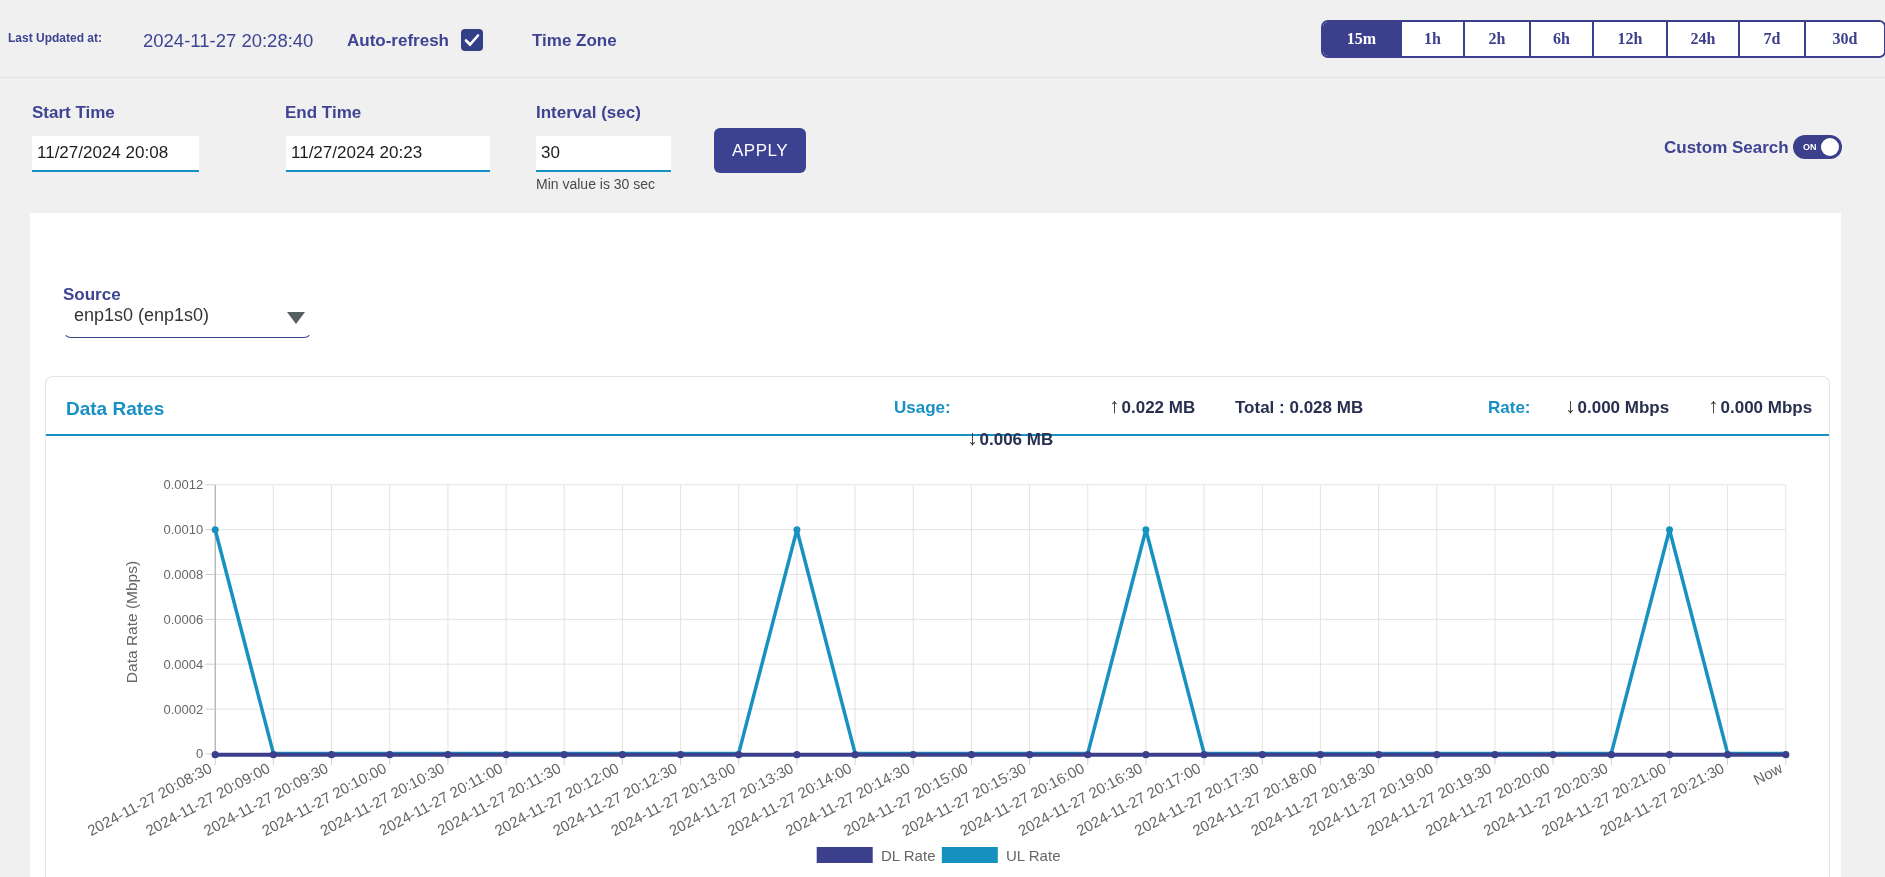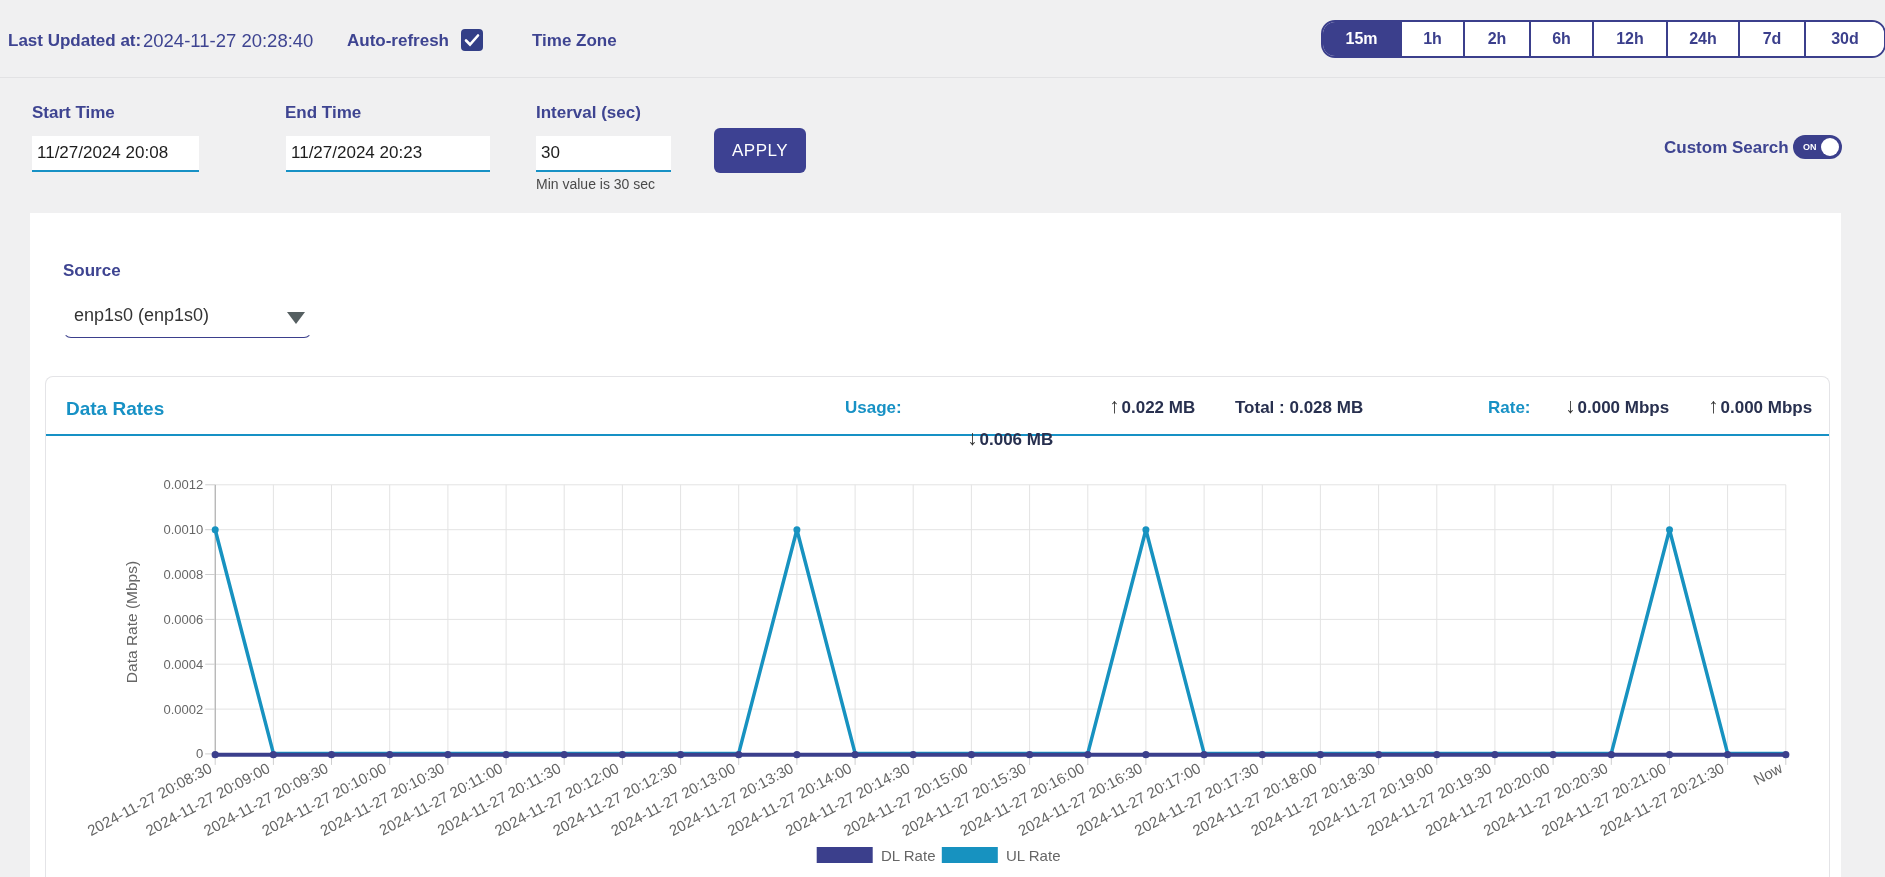--- a/index.html
+++ b/index.html
@@ -2,34 +2,34 @@
 <html><head>
 <meta charset="utf-8">
 <style>
   * { margin:0; padding:0; box-sizing:border-box; }
   html,body { width:1885px; height:877px; overflow:hidden; }
   body { font-family:"Liberation Sans", sans-serif; background:#f0f0f1; position:relative; }
 
   
   .topbar { position:absolute; left:0; top:0; width:1885px; height:78px;
             background:#f0f0f1; border-bottom:1px solid #e2e2e4; }
-  .lu-label { position:absolute; left:8px; top:31px; font-size:17px; font-weight:bold; color:#3e4491; }
+  .lu-label { position:absolute; left:8px; top:31px; font-size:12px; font-weight:bold; color:#3e4491; }
   .lu-value { position:absolute; left:143px; top:30px; font-size:18.5px; color:#3e4491; }
   .ar-label { position:absolute; left:347px; top:31px; font-size:17px; font-weight:bold; color:#3e4491; }
   .checkbox { position:absolute; left:461px; top:29px; width:22px; height:22px;
               background:#333f87; border-radius:4px; }
   .checkbox svg { position:absolute; left:2px; top:2px; }
   .tz-label { position:absolute; left:532px; top:31px; font-size:17px; font-weight:bold; color:#3e4491; }
   .tz-pill { position:absolute; left:625px; top:23px; width:249px; height:34px;
              border:1px solid #9aa0c4; border-radius:17px; background:#f0f0f1; }
   .tz-pill .val { position:absolute; left:15px; top:7px; font-size:17px; color:#3e4491; }
   .tz-pill svg { position:absolute; right:16px; top:13px; }
 
   .btn-group { position:absolute; left:1321px; top:20px; height:38px; display:flex;
-               border:2px solid #3b3f8c; border-radius:14px; overflow:hidden; background:#fff; }
+               border:2px solid #3b3f8c; border-radius:7px; overflow:hidden; background:#fff;font-family:Liberation Serif, serif; }
   .btn-group .btn { height:100%; display:flex; align-items:center; justify-content:center;
                     font-size:16px; font-weight:bold; color:#3b3f8c; background:#fff;
                     border-left:2px solid #3b3f8c; }
   .btn-group .btn:first-child { border-left:none; }
   .btn-group .btn.active { background:#3b3f8c; color:#fff; }
 
   
   .f-label { position:absolute; font-size:17px; font-weight:bold; color:#3e4491; }
   .f-input { position:absolute; height:36px; background:#fff; border:none;
              border-bottom:2px solid #1791c5; font-size:17px; color:#1d1d1d;
@@ -40,21 +40,21 @@
            display:flex; align-items:center; justify-content:center; letter-spacing:0.5px; }
   .cs-label { position:absolute; left:1664px; top:138px; font-size:17px; font-weight:bold; color:#3e4491; }
   .toggle { position:absolute; left:1793px; top:135px; width:49px; height:24px;
             background:#3b3f8c; border-radius:12px; }
   .toggle .on { position:absolute; left:10px; top:7px; font-size:9px; font-weight:bold; color:#fff; }
   .toggle .knob { position:absolute; right:3px; top:3px; width:18px; height:18px;
                   background:#fff; border-radius:50%; }
 
   
   .panel { position:absolute; left:30px; top:213px; width:1811px; height:664px; background:#fff; }
-  .src-label { position:absolute; left:33px; top:48px; font-size:17px; font-weight:bold; color:#3e4491;text-align:right; }
+  .src-label { position:absolute; left:33px; top:72px; font-size:17px; font-weight:bold; color:#3e4491;text-align:right; }
   .src-select { position:absolute; left:33px; top:82px; width:249px; height:43px;
                 border:1px solid transparent; border-bottom:1px solid #3b3f8c;
                 border-radius:0 0 8px 8px;text-align:center; }
   .src-select .val { position:absolute; left:10px; top:9px; font-size:18px; color:#333; }
   .src-select .tri { position:absolute; right:6px; top:16px; width:0; height:0;
                      border-left:9px solid transparent; border-right:9px solid transparent;
                      border-top:12px solid #555f61; }
 
   .card { position:absolute; left:15px; top:163px; width:1785px; height:501px;
           background:#fff; border:1px solid #e4e4e7; border-bottom:none; border-radius:8px 8px 0 0; }
@@ -107,21 +107,21 @@
 
   <div class="panel">
     <div class="src-label">Source</div>
     <div class="src-select">
       <div class="val">enp1s0 (enp1s0)</div>
       <div class="tri"></div>
     </div>
     <div class="card">
       <div class="card-head">
         <div class="dr-title">Data Rates</div>
-        <div class="stat teal" style="left:799px;">Usage:</div>
+        <div class="stat teal" style="left:848px;">Usage:</div>
         <div class="stat" style="left:921px;margin-top:32px;"><span class="arr">↓</span>0.006 MB</div>
         <div class="stat" style="left:1063px;"><span class="arr">↑</span>0.022 MB</div>
         <div class="stat" style="left:1189px;">Total : 0.028 MB</div>
         <div class="stat teal" style="left:1442px;">Rate:</div>
         <div class="stat" style="left:1519px;"><span class="arr">↓</span>0.000 Mbps</div>
         <div class="stat" style="left:1662px;"><span class="arr">↑</span>0.000 Mbps</div>
       </div>
       <svg class="chart-svg" width="1785" height="441" viewBox="0 0 1785 441">
         <line x1="169.2" y1="47.8" x2="1739.8" y2="47.8" stroke="#e3e3e3" stroke-width="1"></line>
         <line x1="169.2" y1="92.7" x2="1739.8" y2="92.7" stroke="#e3e3e3" stroke-width="1"></line>

